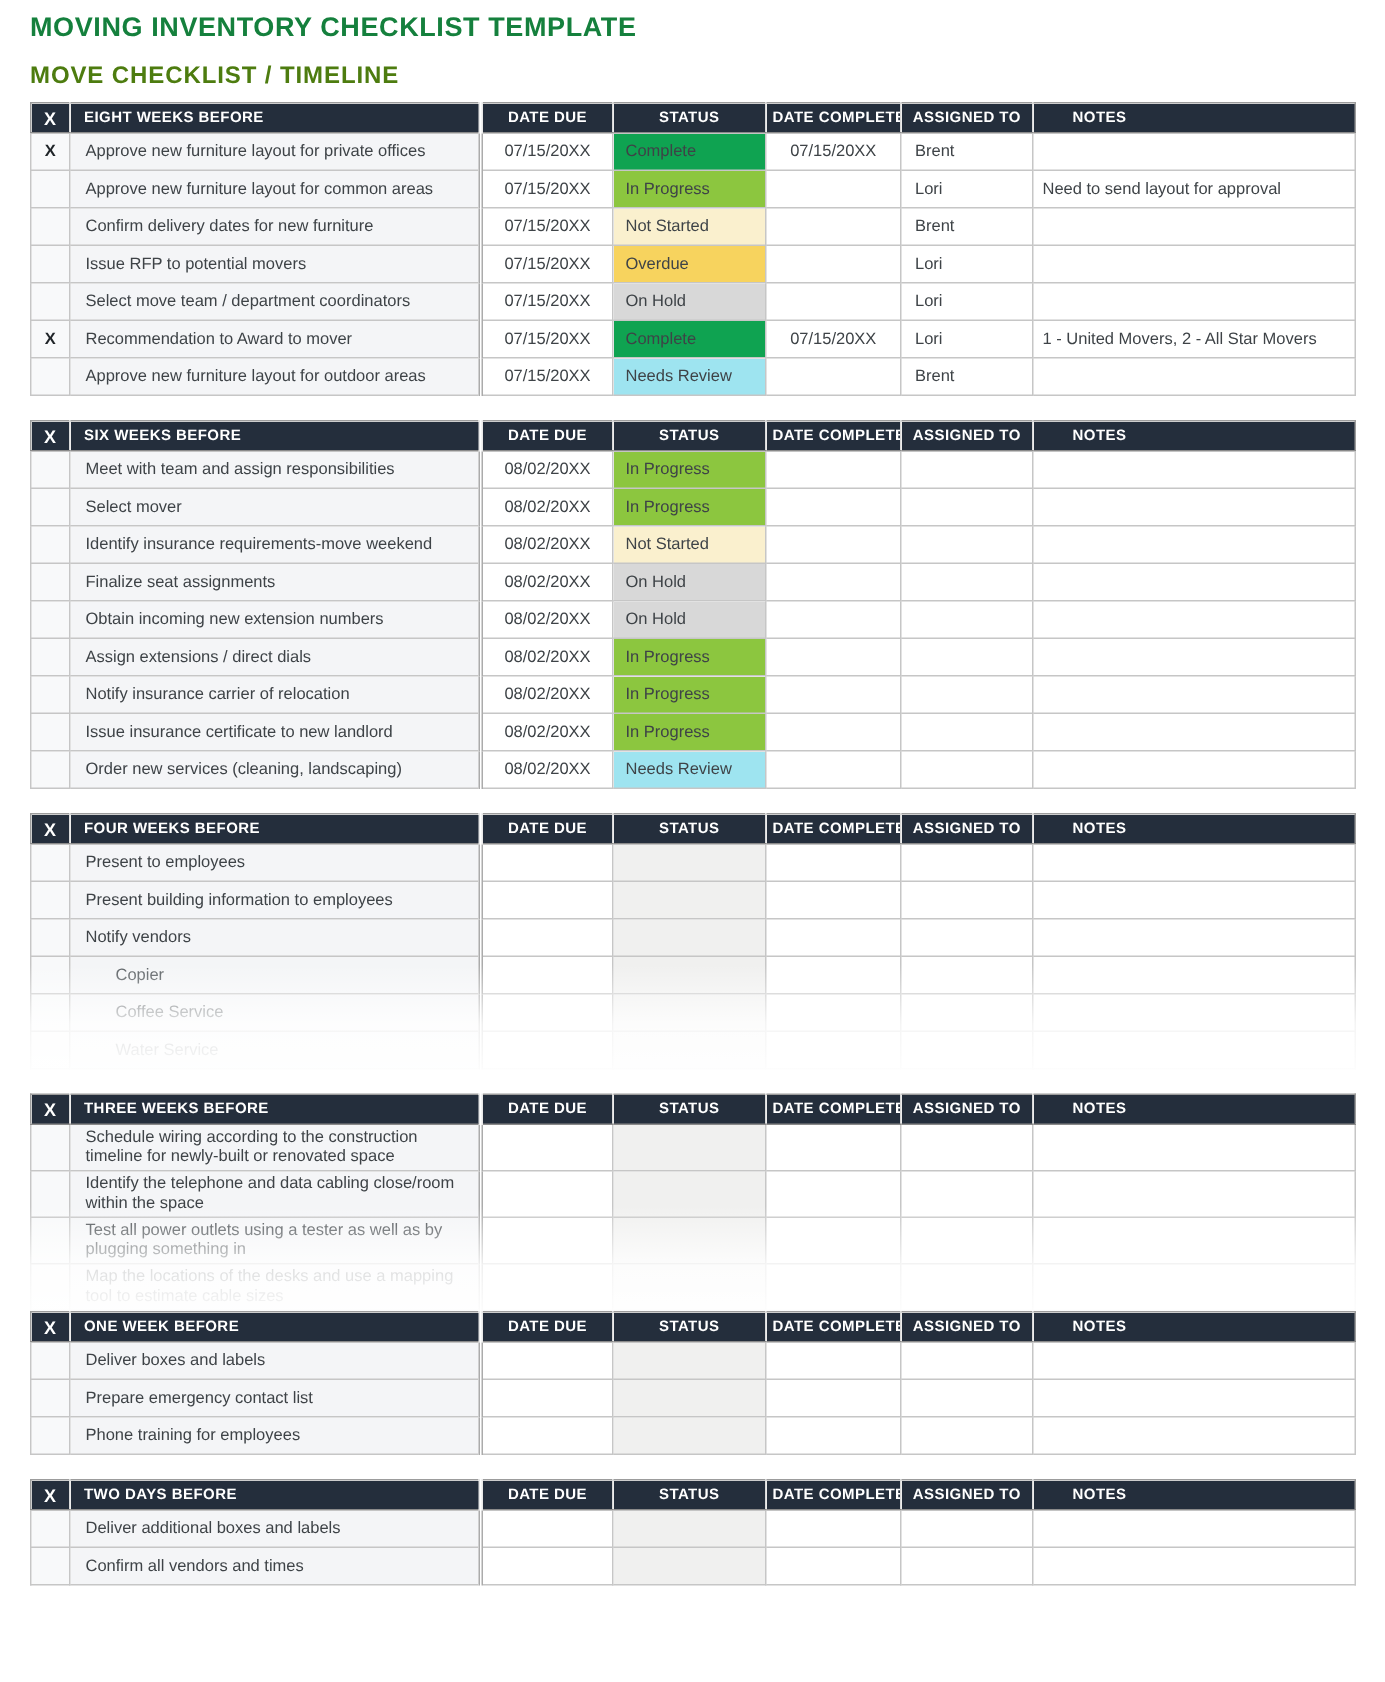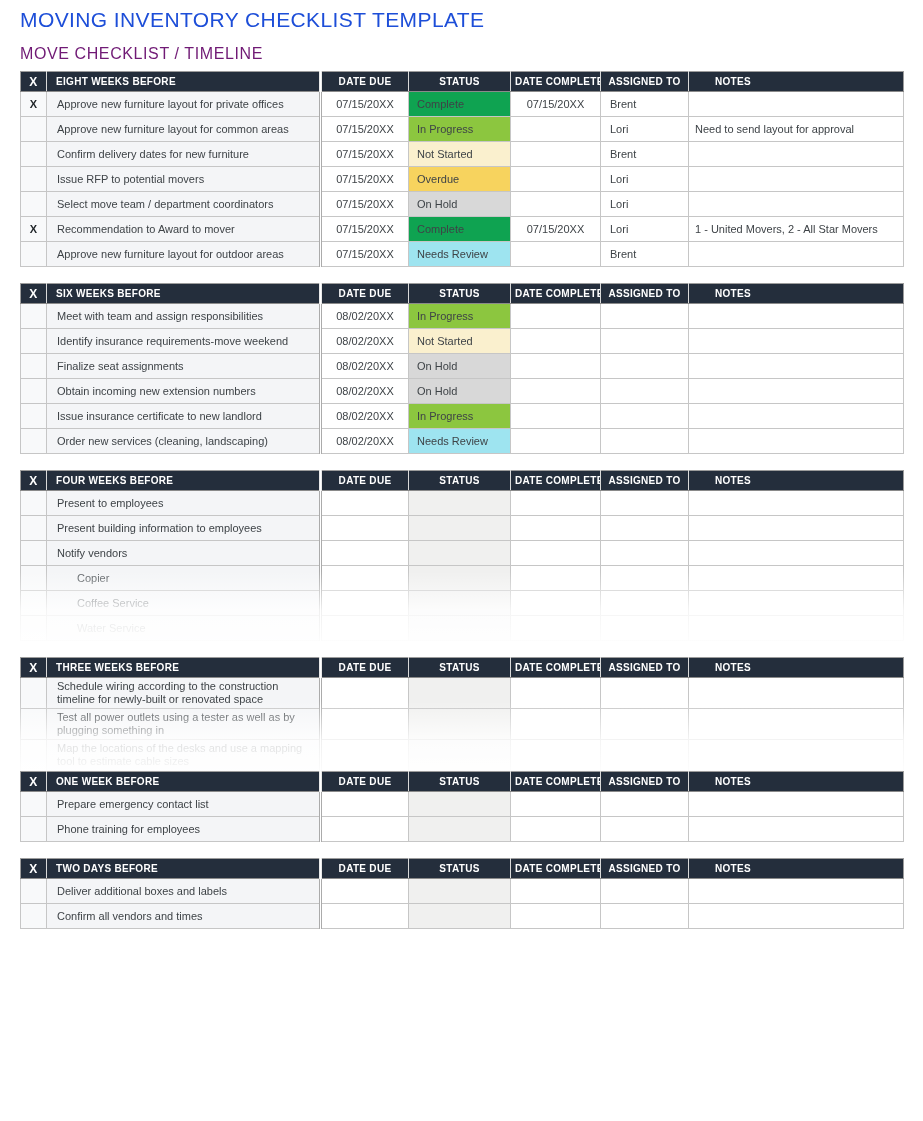--- a/index.html
+++ b/index.html
@@ -1,21 +1,21 @@
 <!DOCTYPE html>
 <html><head>
 <meta charset="utf-8">
 <title>Moving Inventory Checklist Template</title>
 <style>
   html,body { margin:0; padding:0; background:#ffffff; }
   body { width:923px; font-family:"Liberation Sans", sans-serif; -webkit-font-smoothing:antialiased; }
   .page { padding:8px 20px 24px 20px; }
 
-  .doc-title { margin:0; font-size:21px; font-weight:normal; color:#1d4ed8; letter-spacing:0.4px; }
-  .doc-subtitle { margin:13px 0 8px 0; font-size:16px; font-weight:normal; color:#701a75; letter-spacing:0.6px; }
+  .doc-title { margin:0; font-size:18px; font-weight:bold; color:#15803d; letter-spacing:0.4px; }
+  .doc-subtitle { margin:13px 0 8px 0; font-size:16px; font-weight:bold; color:#4d7c0f; letter-spacing:0.6px; }
 
   .tbl-wrap { position:relative; margin-bottom:16px; }
   .tbl-wrap.attach { margin-bottom:0; }
   .tbl-wrap.faded::after {
     content:""; position:absolute; left:-2px; right:-2px; bottom:-2px; height:72px;
     background:linear-gradient(to bottom, rgba(255,255,255,0) 0%, rgba(255,255,255,0.82) 55%, rgba(255,255,255,0.97) 100%);
     pointer-events:none;
   }
 
   table { border-collapse:collapse; table-layout:fixed; width:883px; border:1px solid #9c9c9c; }
@@ -173,20 +173,29 @@
   <tr>
     <td class="c-x"></td>
     <td class="c-task">Meet with team and assign responsibilities</td>
     <td class="c-due">08/02/20XX</td>
     <td class="c-status" style="background: rgb(140, 198, 63);">In Progress</td>
     <td class="c-comp"></td>
     <td class="c-asgn"></td>
     <td class="c-notes"></td>
   </tr>
 
+  <tr>
+    <td class="c-x"></td>
+    <td class="c-task">Select mover</td>
+    <td class="c-due">08/02/20XX</td>
+    <td class="c-status" style="background: rgb(140, 198, 63);">In Progress</td>
+    <td class="c-comp"></td>
+    <td class="c-asgn"></td>
+    <td class="c-notes"></td>
+  </tr>
 
   <tr>
     <td class="c-x"></td>
     <td class="c-task">Identify insurance requirements-move weekend</td>
     <td class="c-due">08/02/20XX</td>
     <td class="c-status" style="background: rgb(250, 240, 206);">Not Started</td>
     <td class="c-comp"></td>
     <td class="c-asgn"></td>
     <td class="c-notes"></td>
   </tr>
@@ -205,21 +214,39 @@
   <tr>
     <td class="c-x"></td>
     <td class="c-task">Obtain incoming new extension numbers</td>
     <td class="c-due">08/02/20XX</td>
     <td class="c-status" style="background: rgb(216, 216, 216);">On Hold</td>
     <td class="c-comp"></td>
     <td class="c-asgn"></td>
     <td class="c-notes"></td>
   </tr>
 
-
+  <tr>
+    <td class="c-x"></td>
+    <td class="c-task">Assign extensions / direct dials</td>
+    <td class="c-due">08/02/20XX</td>
+    <td class="c-status" style="background: rgb(140, 198, 63);">In Progress</td>
+    <td class="c-comp"></td>
+    <td class="c-asgn"></td>
+    <td class="c-notes"></td>
+  </tr>
+
+  <tr>
+    <td class="c-x"></td>
+    <td class="c-task">Notify insurance carrier of relocation</td>
+    <td class="c-due">08/02/20XX</td>
+    <td class="c-status" style="background: rgb(140, 198, 63);">In Progress</td>
+    <td class="c-comp"></td>
+    <td class="c-asgn"></td>
+    <td class="c-notes"></td>
+  </tr>
 
   <tr>
     <td class="c-x"></td>
     <td class="c-task">Issue insurance certificate to new landlord</td>
     <td class="c-due">08/02/20XX</td>
     <td class="c-status" style="background: rgb(140, 198, 63);">In Progress</td>
     <td class="c-comp"></td>
     <td class="c-asgn"></td>
     <td class="c-notes"></td>
   </tr>
@@ -349,20 +376,29 @@
   <tr>
     <td class="c-x"></td>
     <td class="c-task">Schedule wiring according to the construction timeline for newly-built or renovated space</td>
     <td class="c-due"></td>
     <td class="c-status empty"></td>
     <td class="c-comp"></td>
     <td class="c-asgn"></td>
     <td class="c-notes"></td>
   </tr>
 
+  <tr>
+    <td class="c-x"></td>
+    <td class="c-task">Identify the telephone and data cabling close/room within the space</td>
+    <td class="c-due"></td>
+    <td class="c-status empty"></td>
+    <td class="c-comp"></td>
+    <td class="c-asgn"></td>
+    <td class="c-notes"></td>
+  </tr>
 
   <tr>
     <td class="c-x"></td>
     <td class="c-task">Test all power outlets using a tester as well as by plugging something in</td>
     <td class="c-due"></td>
     <td class="c-status empty"></td>
     <td class="c-comp"></td>
     <td class="c-asgn"></td>
     <td class="c-notes"></td>
   </tr>
@@ -396,20 +432,29 @@
           <th class="h-x">X</th>
           <th class="h-title">ONE WEEK BEFORE</th>
           <th class="h-c">DATE DUE</th>
           <th class="h-c">STATUS</th>
           <th class="h-c">DATE COMPLETE</th>
           <th class="h-c">ASSIGNED TO</th>
           <th class="h-notes">NOTES</th>
         </tr>
       </thead>
       <tbody>
+  <tr>
+    <td class="c-x"></td>
+    <td class="c-task">Deliver boxes and labels</td>
+    <td class="c-due"></td>
+    <td class="c-status empty"></td>
+    <td class="c-comp"></td>
+    <td class="c-asgn"></td>
+    <td class="c-notes"></td>
+  </tr>
 
 
   <tr>
     <td class="c-x"></td>
     <td class="c-task">Prepare emergency contact list</td>
     <td class="c-due"></td>
     <td class="c-status empty"></td>
     <td class="c-comp"></td>
     <td class="c-asgn"></td>
     <td class="c-notes"></td>

